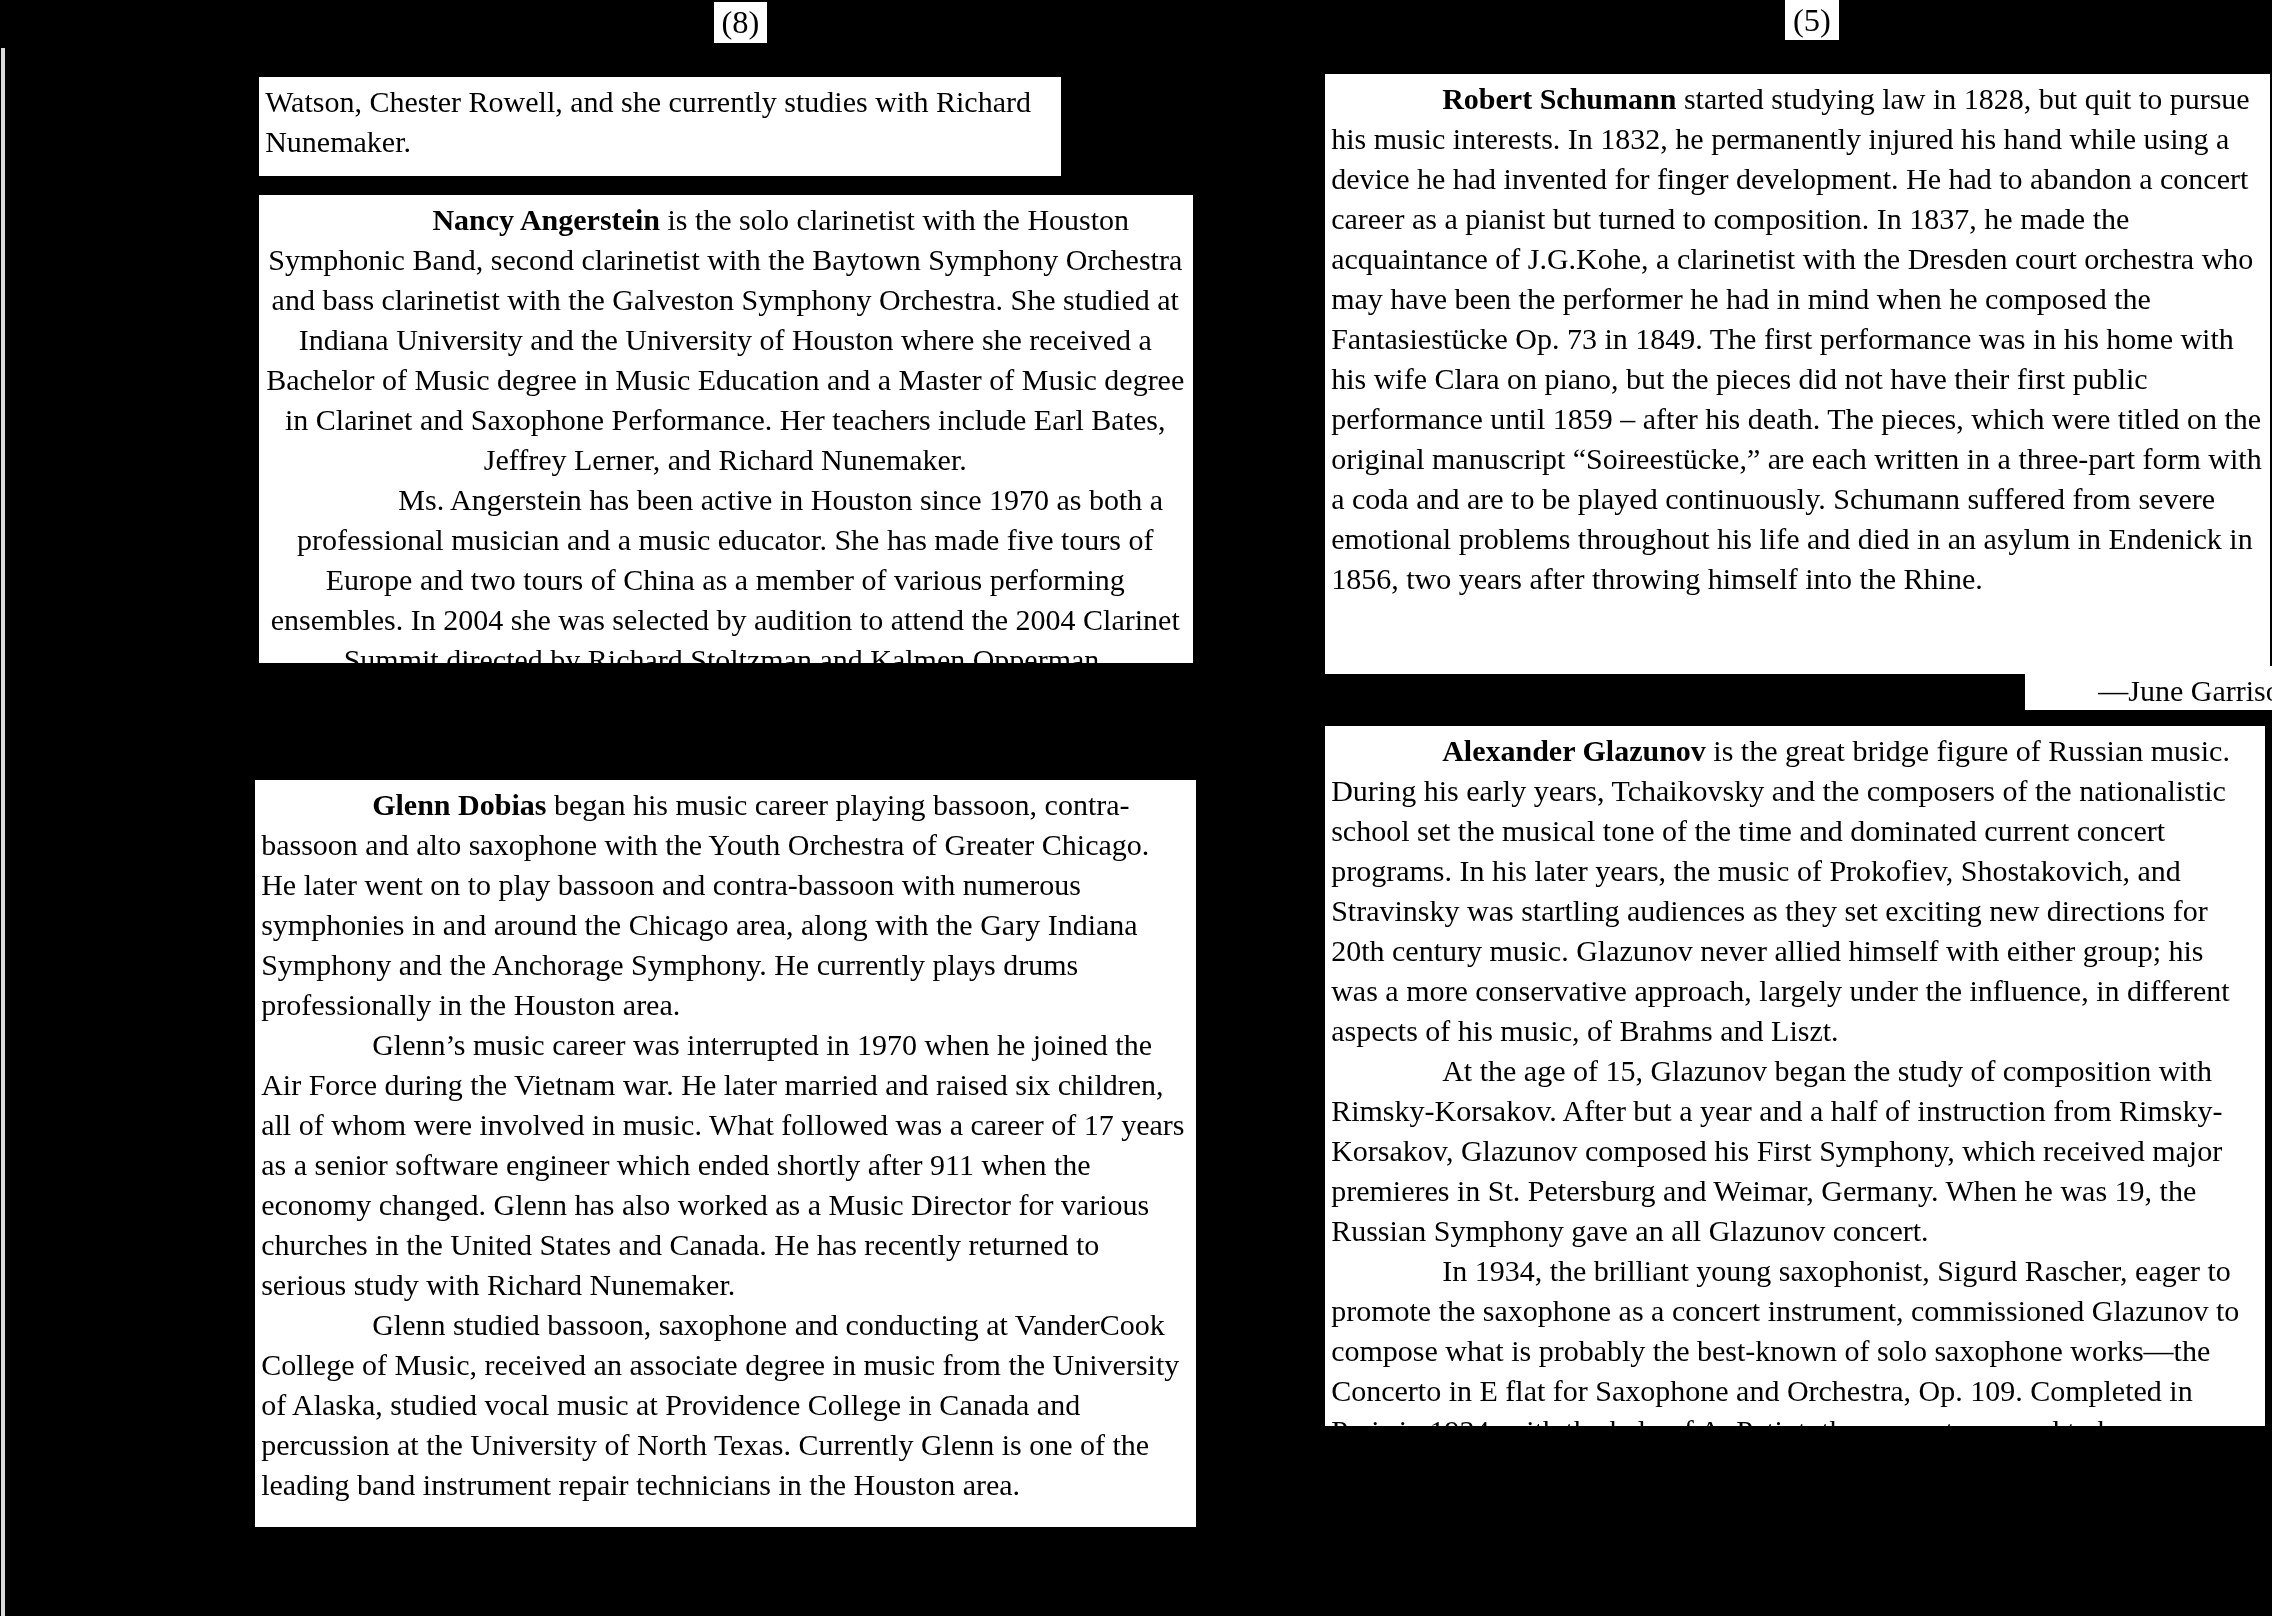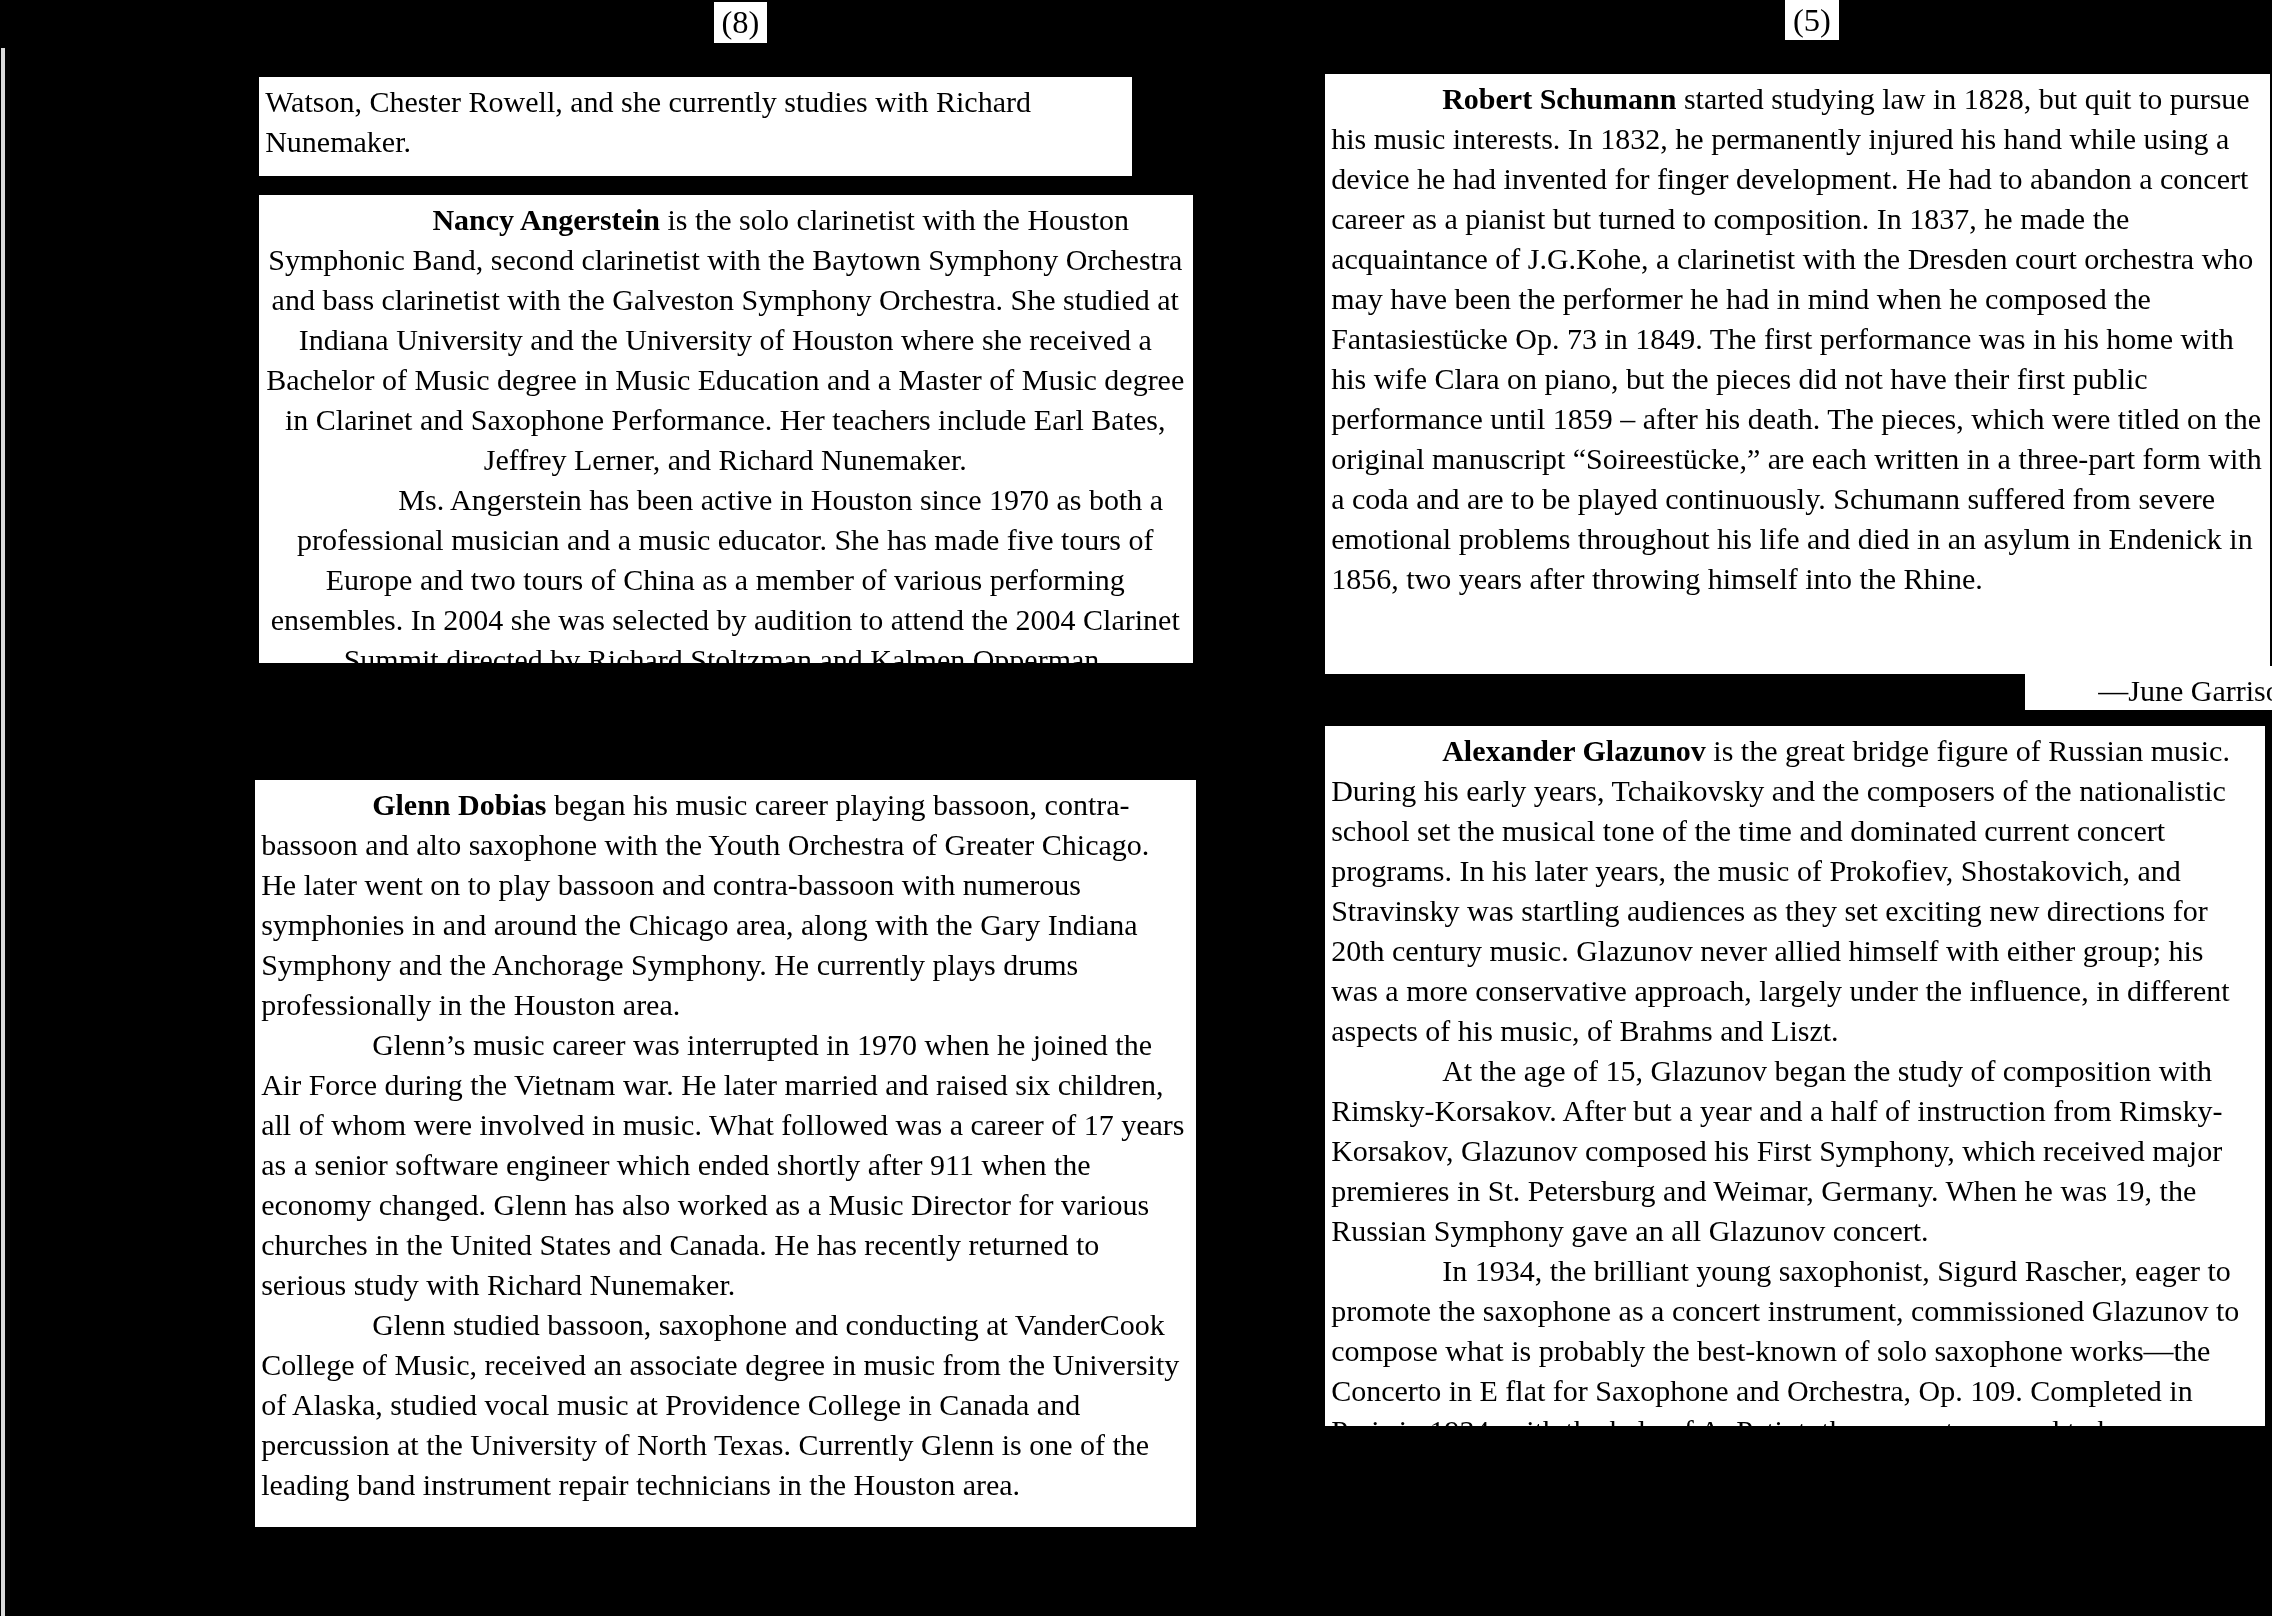--- a/index.html
+++ b/index.html
@@ -43,21 +43,21 @@
     padding: 4.6px 7.7px 4.6px 6.2px;
     box-sizing: border-box;
     overflow: hidden;
   }
   .block p { margin: 0; }
   .block p.indent { text-indent: 111px; }
   .block p.right { text-align: right; }
   .b { font-weight: bold; }
   .i { }
 
-  .b-watson     { left: 259px;  top: 77px;  width: 873px; height: 99px; }
+  .b-watson     { left: 259px;  top: 77px;  width: 802px; height: 99px; }
   .b-angerstein { left: 259px;  top: 195px;  width: 934px; height: 468px; text-align: center; }
   .b-dobias     { left: 255px;  top: 780px; width: 941px; height: 747px; }
   .b-schumann   { left: 1325px; top: 74px;   width: 945px; height: 600px; }
   .b-byline     { left: 2025px; top: 666px;  width: 280px;  height: 44px; padding-right: 9.3px; }
   .b-glazunov   { left: 1325px; top: 726px;  width: 940px; height: 700px; }
 </style>
 </head>
 <body>
 
 <div class="page">

